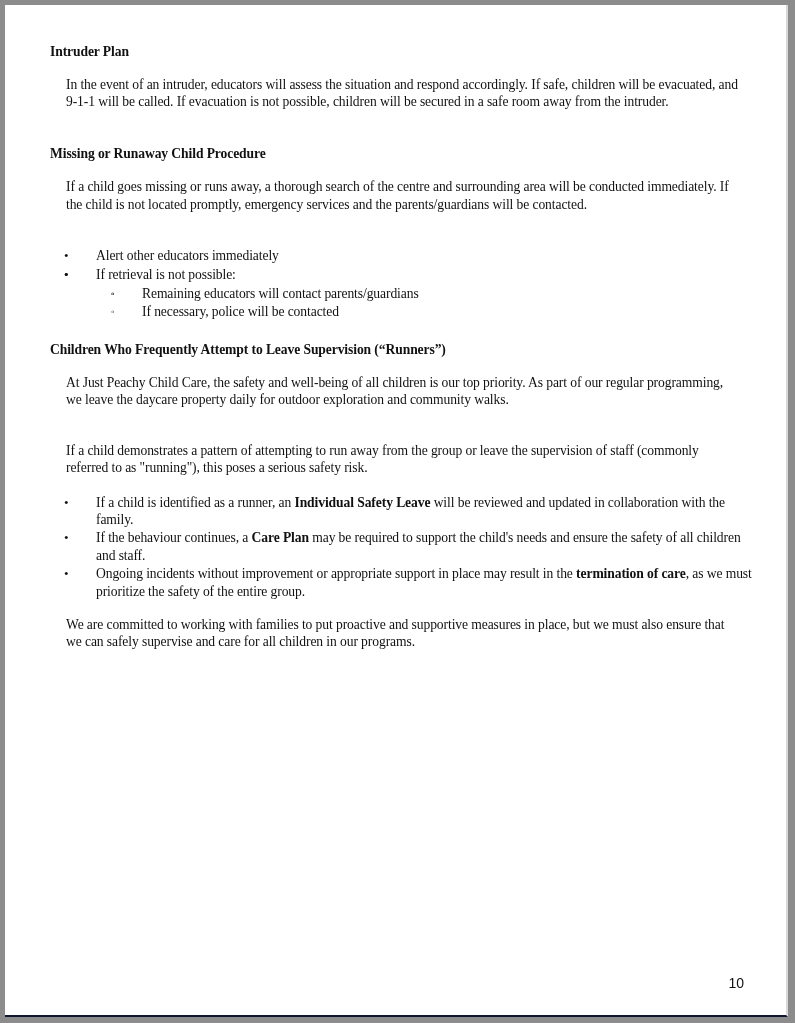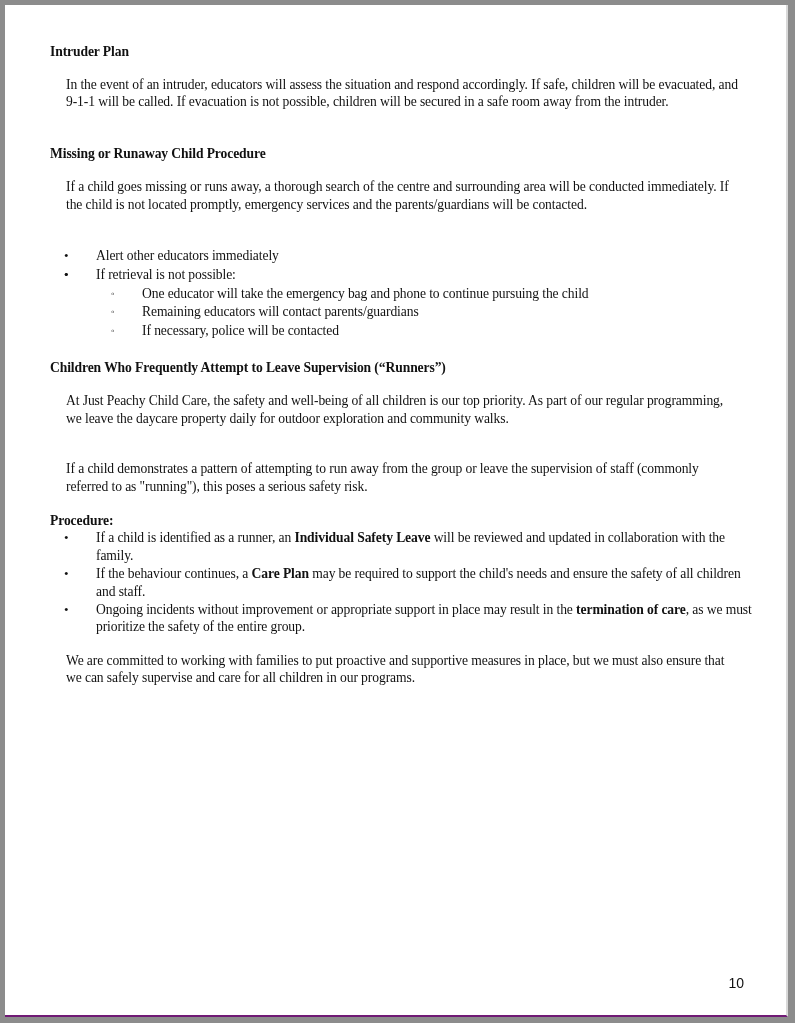--- a/index.html
+++ b/index.html
@@ -16,21 +16,21 @@
     color: #111;
   }
   .page {
     position: absolute;
     left: 5px;
     top: 5px;
     width: 783px;
     height: 1012px;
     background: #ffffff;
     border-right: 2px solid #d8d8d8;
-    border-bottom: 2px solid #701a75;
+    border-bottom: 2px solid #0f172a;
     box-sizing: border-box;
   }
   .content {
     position: absolute;
     left: 45px;
     top: 38px;
     width: 705px;
     font-size: 13.6px;
     line-height: 17.2px;
     letter-spacing: -0.1px;
@@ -113,42 +113,40 @@
       </li>
       <li>
         <span class="bullet-mark">•</span>
       </li>
       <li>
         <span class="bullet-mark">•</span>
         <span>If retrieval is not possible:</span>
         <ul class="sub-bullets">
           <li>
             <span class="sub-mark">◦</span>
-            <span>One educator will take the emergency bag and phone to continue pursuing the child</span>
           </li>
           <li>
             <span class="sub-mark">◦</span>
             <span>Remaining educators will contact parents/guardians</span>
           </li>
           <li>
             <span class="sub-mark">◦</span>
             <span>If necessary, police will be contacted</span>
           </li>
         </ul>
       </li>
     </ul>
 
     <div class="gap"></div>
 
     <p class="heading">Children Who Frequently Attempt to Leave Supervision (“Runners”)</p>
     <p class="para">At Just Peachy Child Care, the safety and well-being of all children is our top priority. As part of our regular programming, we leave the daycare property daily for outdoor exploration and community walks.</p>
     <div class="small-gap"></div>
     <p class="para">If a child demonstrates a pattern of attempting to run away from the group or leave the supervision of staff (commonly referred to as "running"), this poses a serious safety risk.</p>
     <div class="small-gap"></div>
-    <p class="heading">Procedure:</p>
     <ul class="bullets">
       <li>
         <span class="bullet-mark">•</span>
         <span>If a child is identified as a runner, an </span><b>Individual Safety Leave</b><span> will be reviewed and updated in collaboration with the family.</span>
       </li>
       <li>
         <span class="bullet-mark">•</span>
         <span>If the behaviour continues, a </span><b>Care Plan</b><span> may be required to support the child's needs and ensure the safety of all children and staff.</span>
       </li>
       <li>

